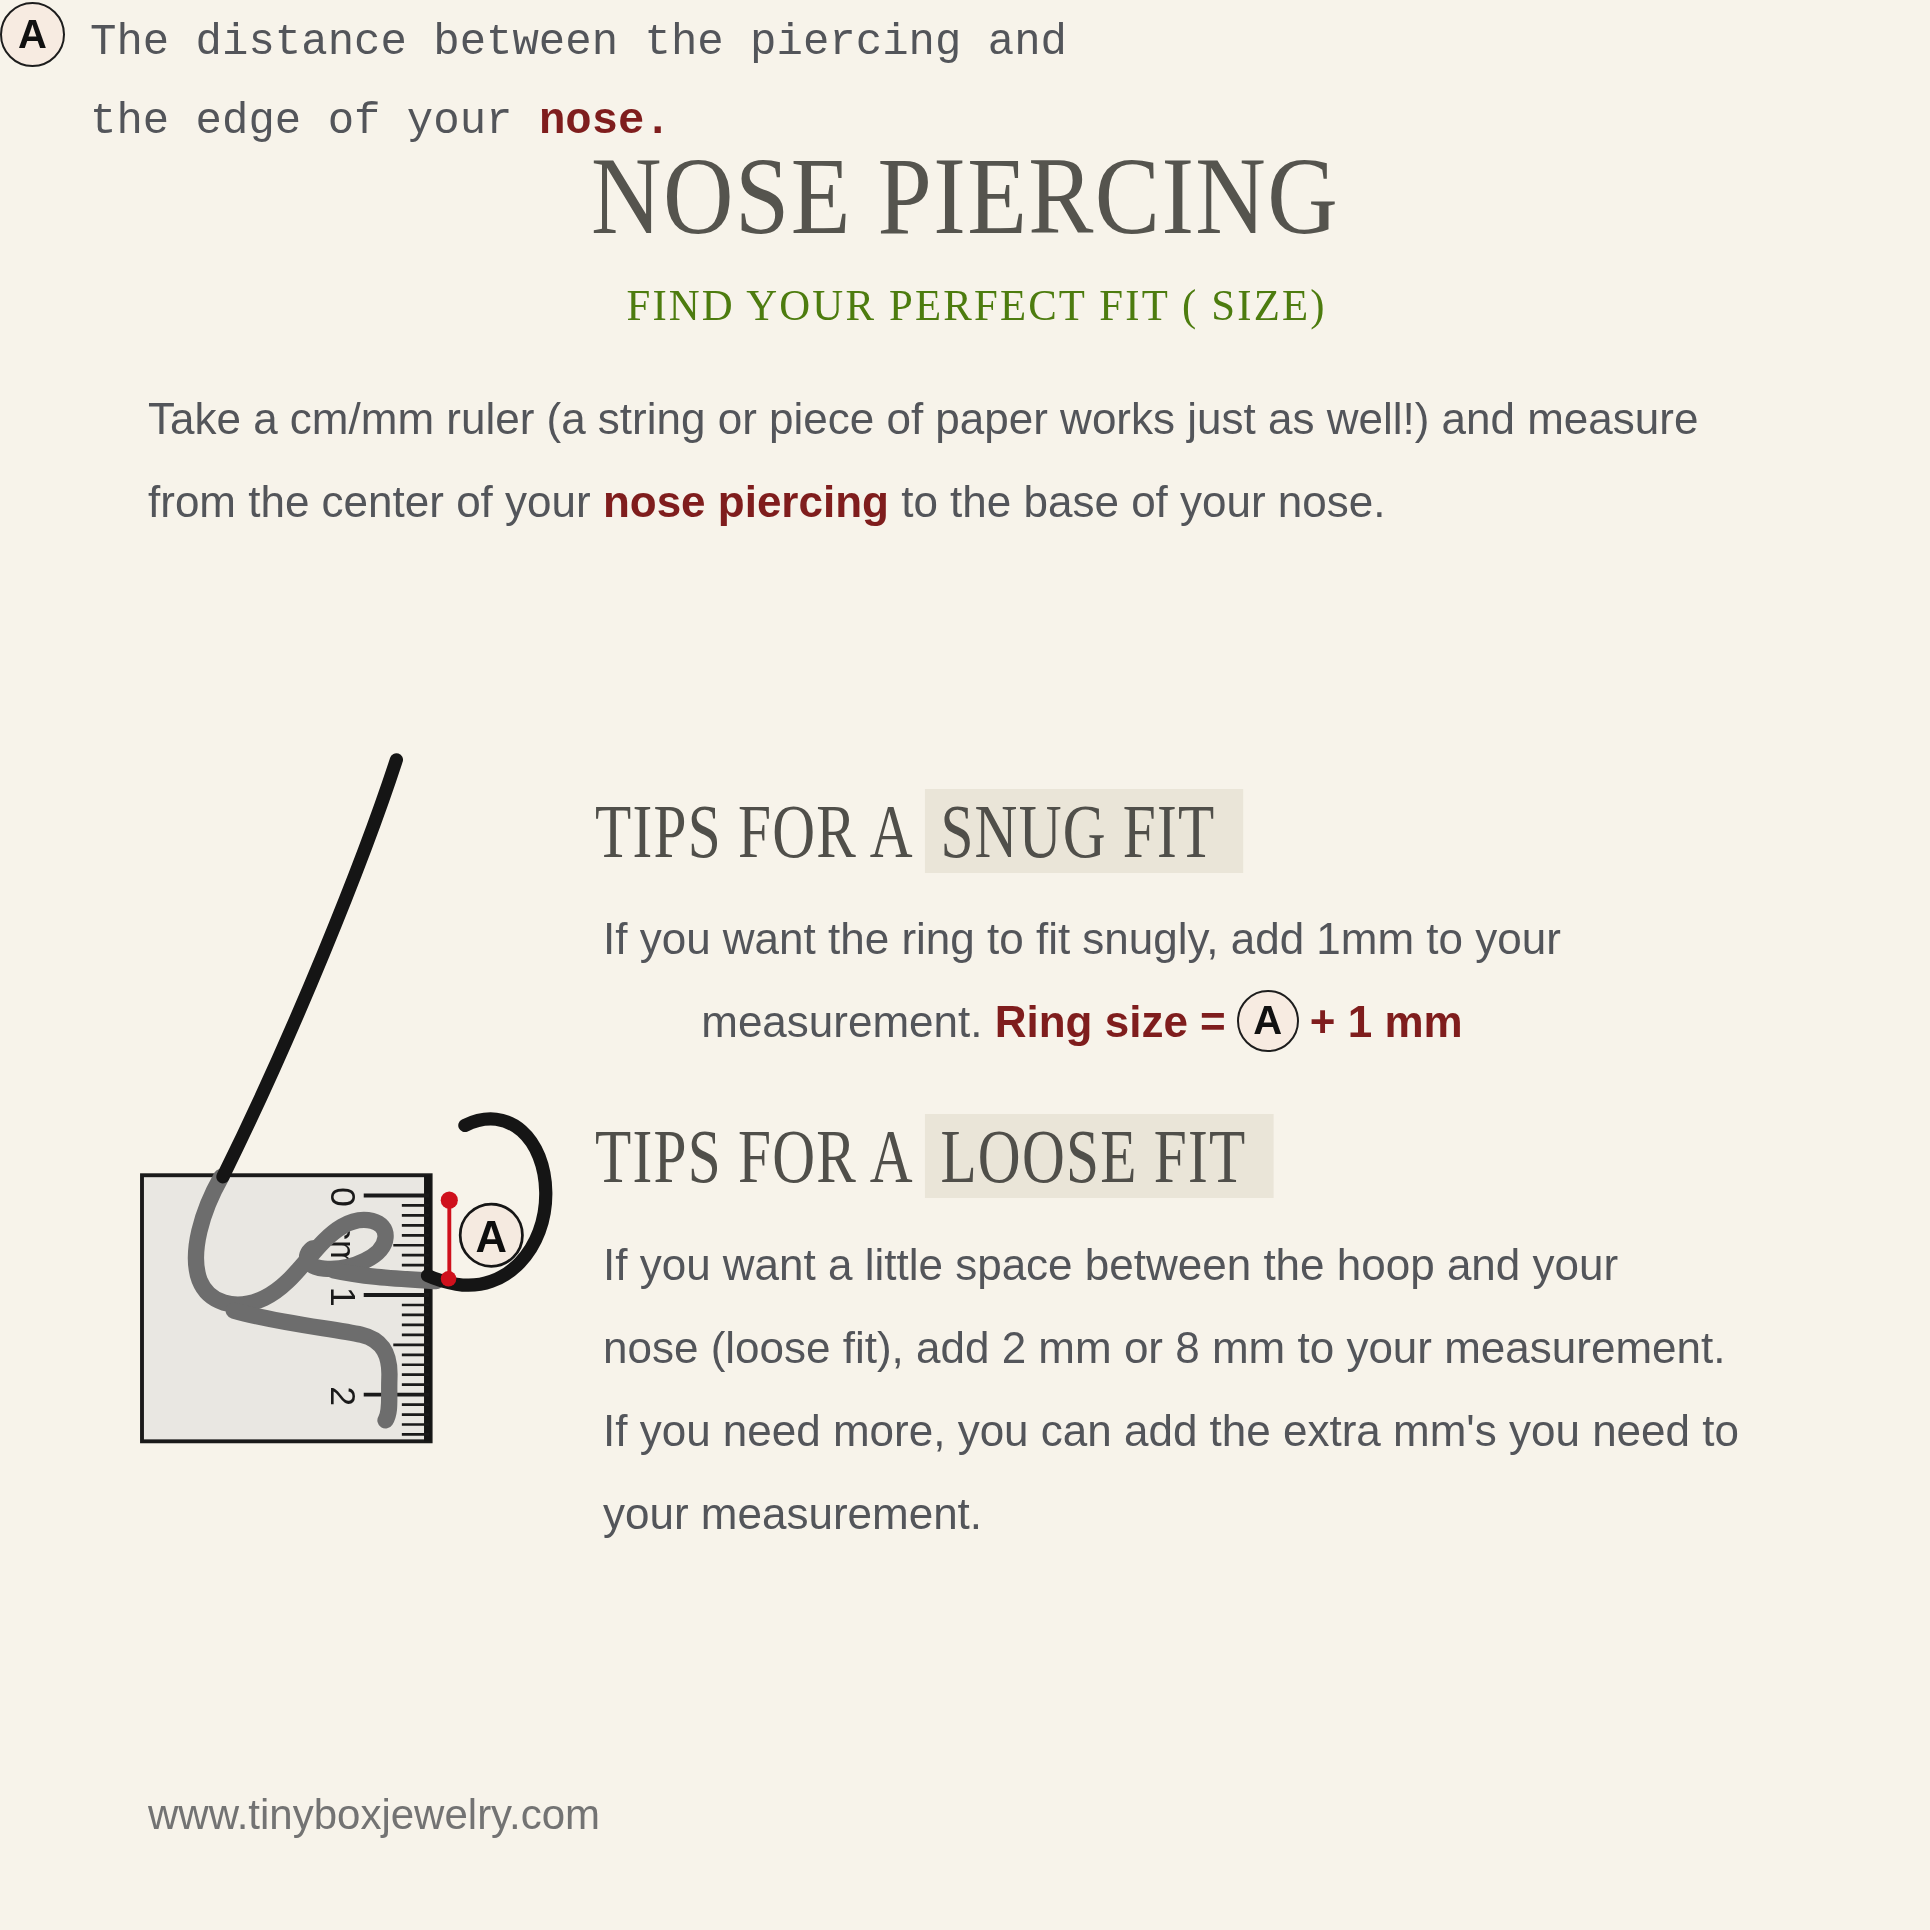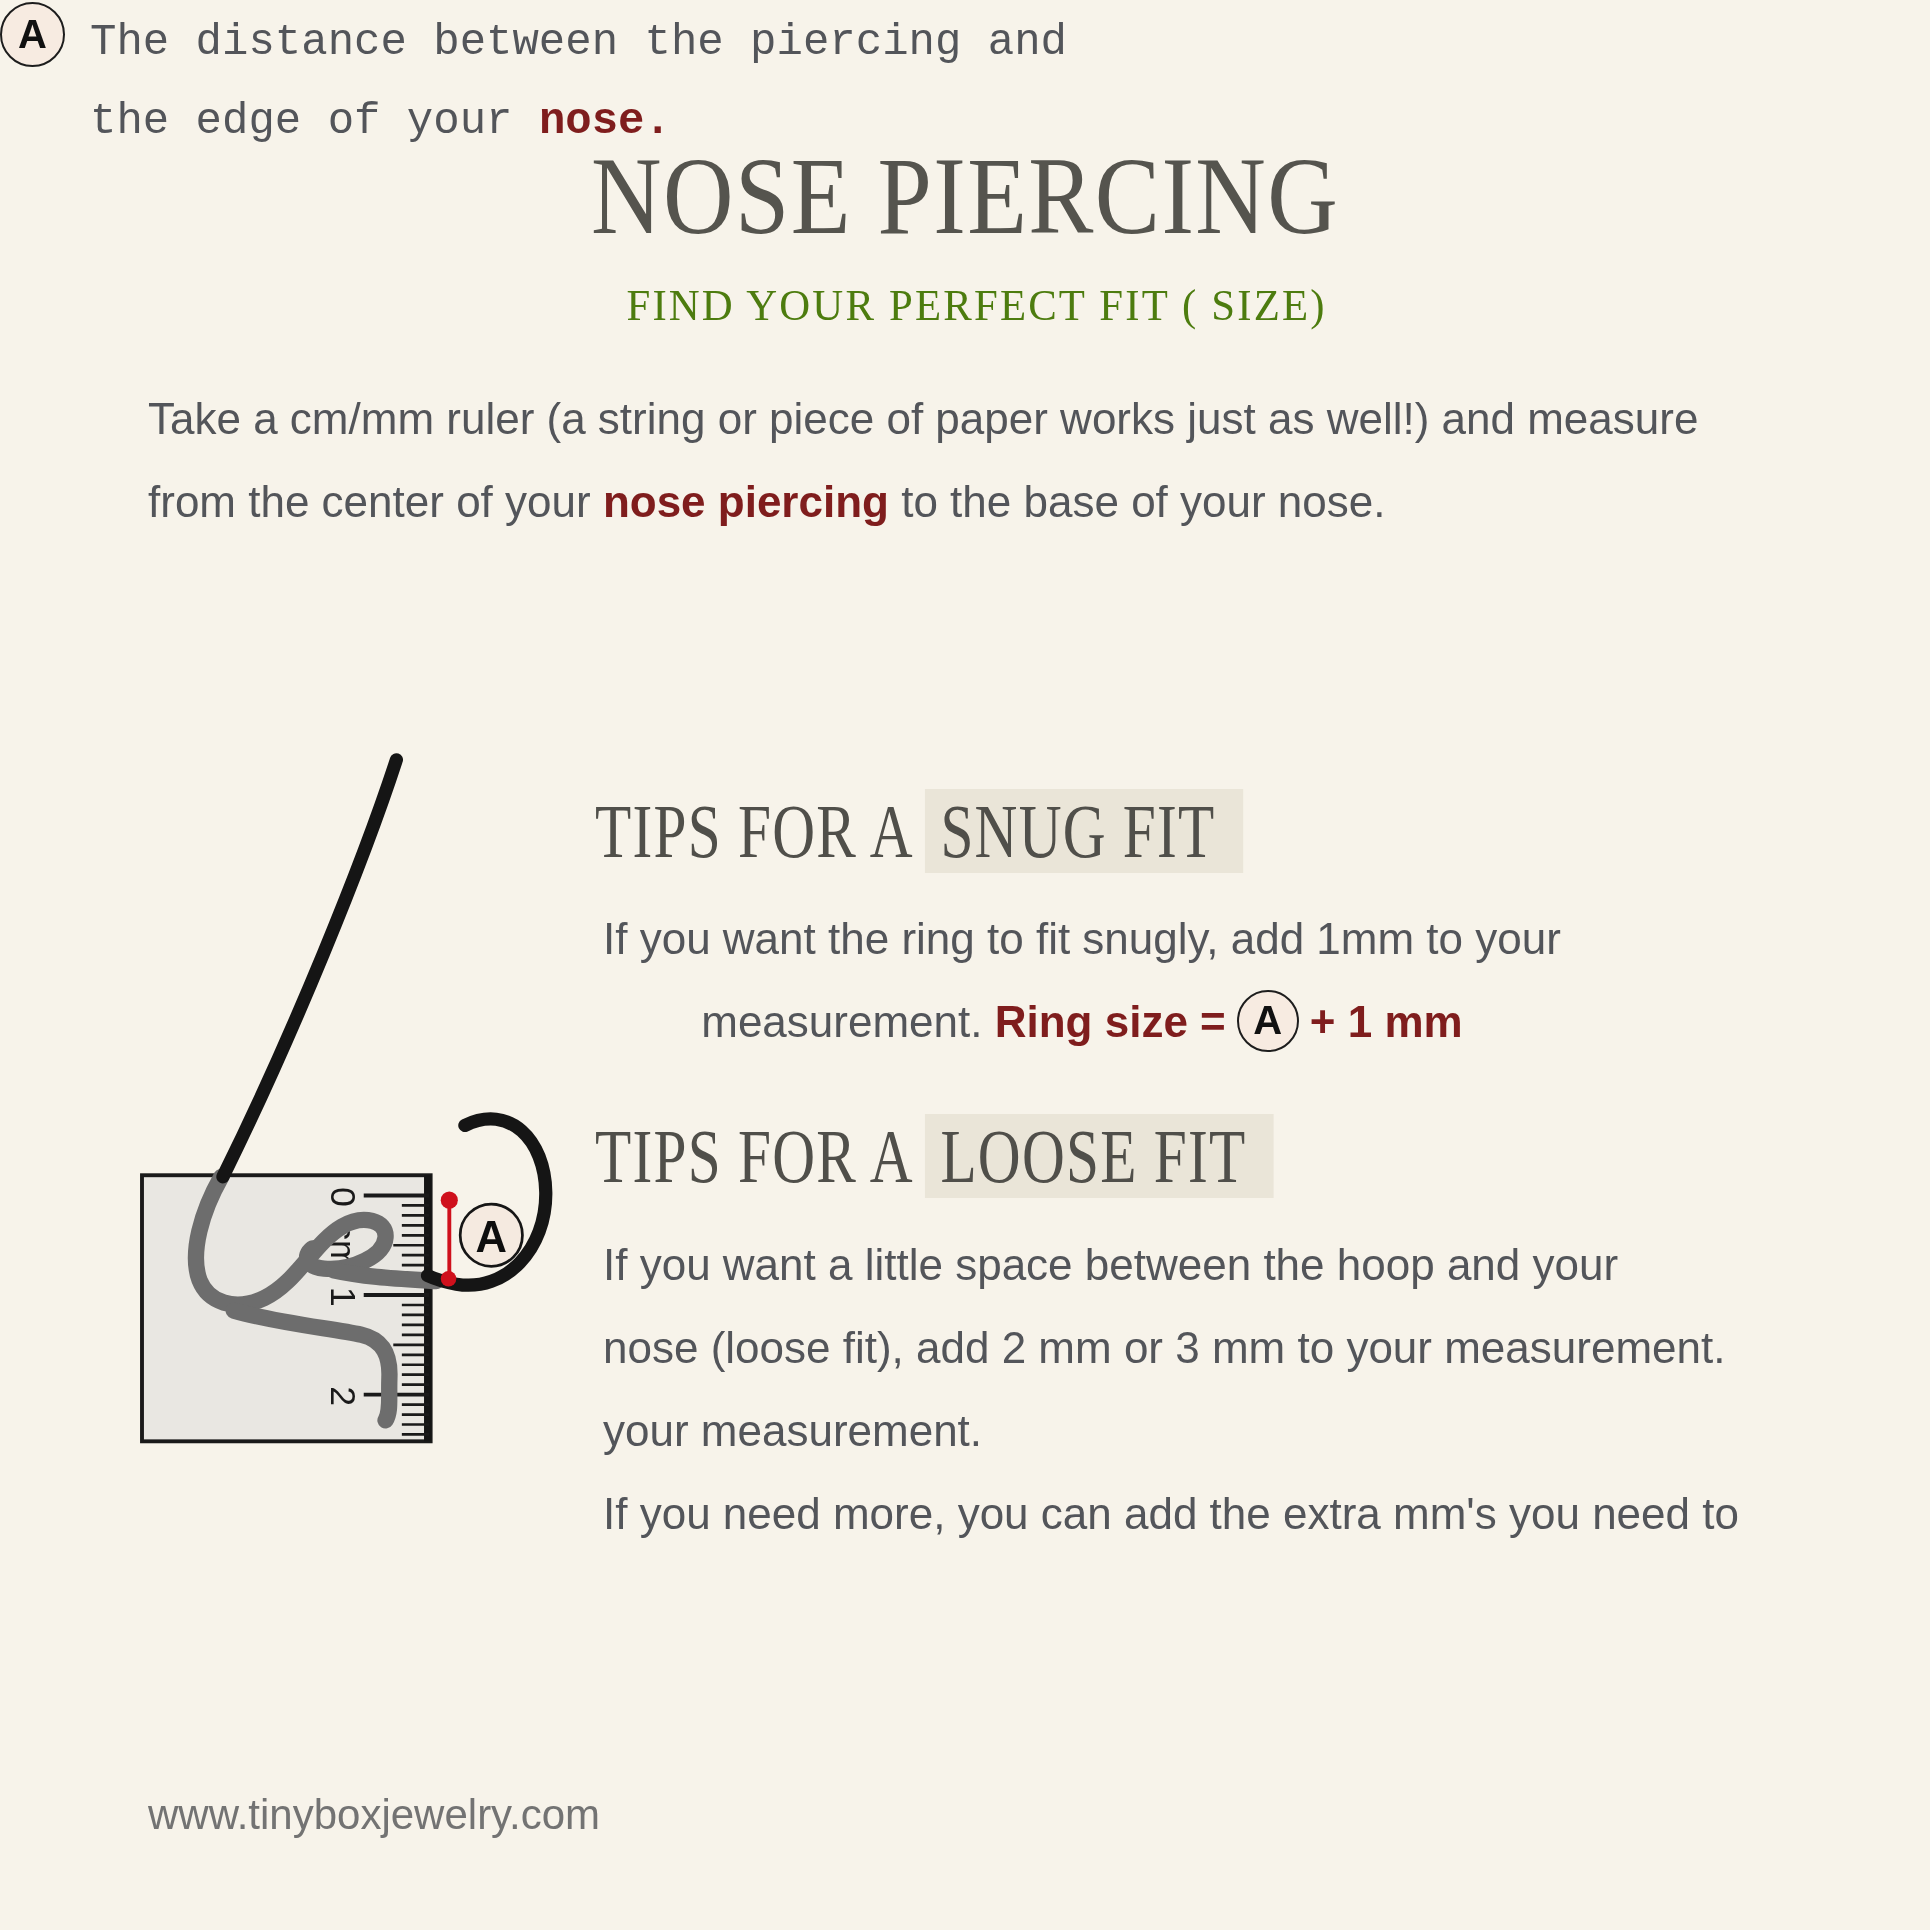--- a/index.html
+++ b/index.html
@@ -88,23 +88,23 @@
     <div>
       <span>measurement. </span><b>Ring size =</b><span class="badge badge-inline">A</span><b>+ 1 mm</b>
     </div>
   </div>
 
   <div class="tips-heading loose-heading">
     <span>TIPS FOR A</span><span class="hl">LOOSE FIT</span>
   </div>
   <div class="bodytext loose-par">
     <div>If you want a little space between the hoop and your</div>
-    <div>nose (loose fit), add 2 mm or 3 mm to your measurement.</div>
+    <div>nose (loose fit), add 2 mm or 8 mm to your measurement.</div>
+    <div>If you need more, you can add the extra mm's you need to</div>
     <div>your measurement.</div>
-    <div>If you need more, you can add the extra mm's you need to</div>
   </div>
 
   <div class="site-url">www.tinyboxjewelry.com</div>
 
   <svg class="illustration" viewBox="100 930 700 1000" xmlns="http://www.w3.org/2000/svg">
 
     <rect x="182" y="1510" width="371" height="342" fill="#e9e7e2" stroke="#1a1a1a" stroke-width="5"></rect>
     <line x1="549" y1="1510" x2="549" y2="1852" stroke="#151515" stroke-width="9"></line>
     <path d="M551 1548.8H516M551 1561.6H516M551 1574.4H516M551 1587.2H516M551 1600.0H505M551 1612.8H516M551 1625.6H516M551 1638.4H516M551 1651.2H516M551 1676.8H516M551 1689.6H516M551 1702.4H516M551 1715.2H516M551 1728.0H505M551 1740.8H516M551 1753.6H516M551 1766.4H516M551 1779.2H516M551 1804.8H516M551 1817.6H516M551 1830.4H516M551 1843.2H516" stroke="#1a1a1a" stroke-width="3.5" fill="none"></path>
     <path d="M551 1536.0H467M551 1664.0H467M551 1792.0H467" stroke="#1a1a1a" stroke-width="5" fill="none"></path>

